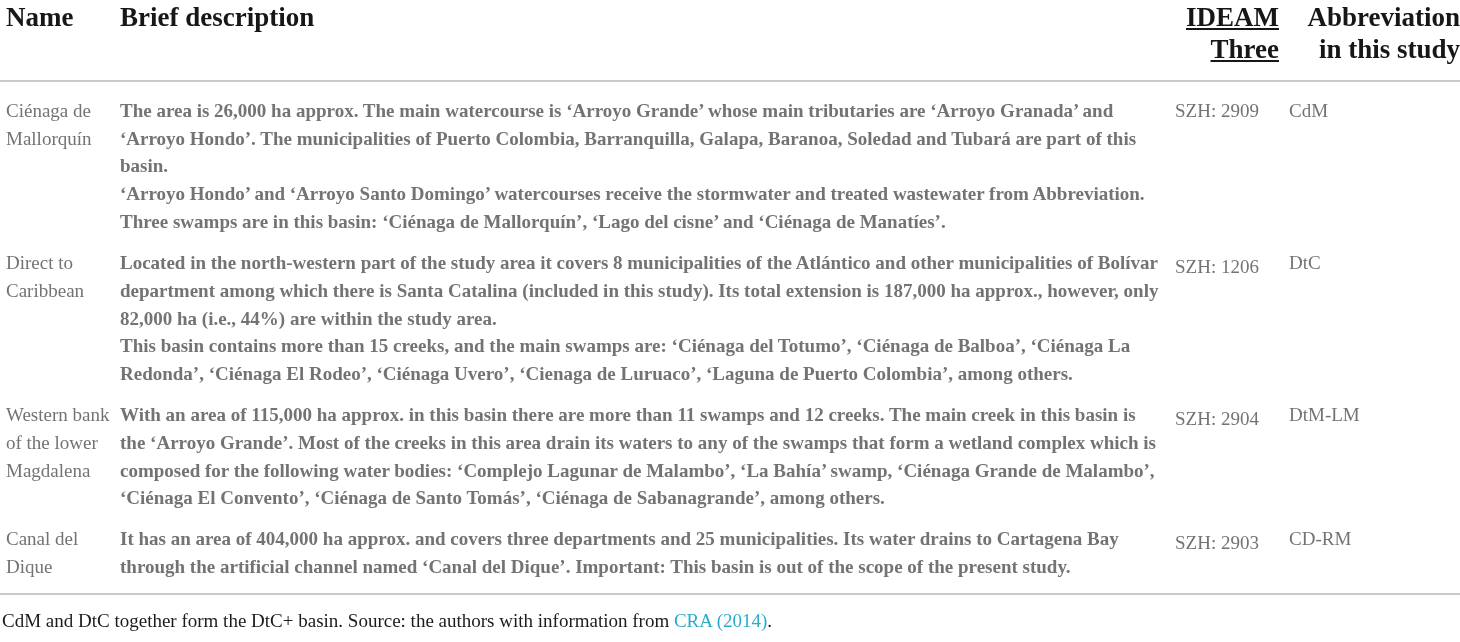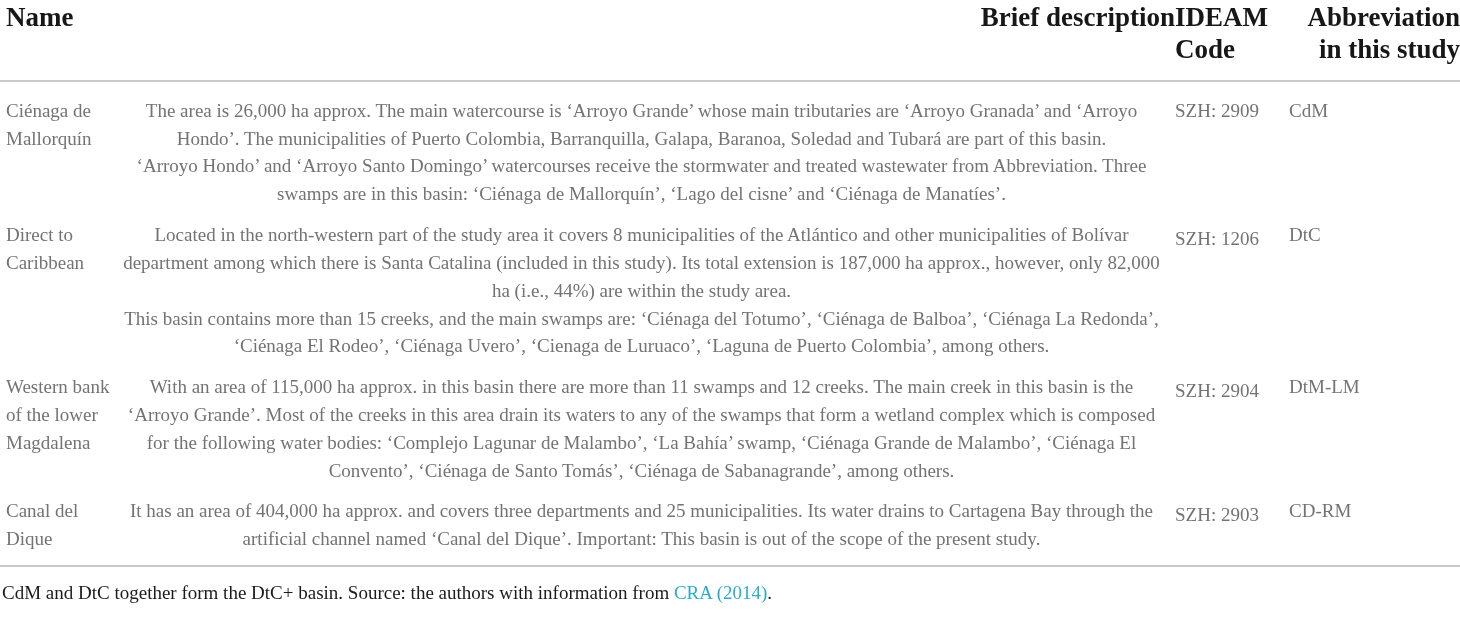--- a/index.html
+++ b/index.html
@@ -41,25 +41,26 @@
     line-height: 1.18;
     padding: 2px 0 0 0;
     vertical-align: top;
     color: #171717;
   }
   th.h-name {
     text-align: left;
     padding-left: 6px;
   }
   th.h-desc {
+    text-align: left;
+  }
+  th.h-code {
     text-align: right;
-  }
-  th.h-code {
-    text-align: left;
     padding-right: 4px;
+    text-decoration: underline;
   }
   th.h-abbr {
     text-align: right;
     padding-left: 6px;
   }
 
   thead tr.rule-row td {
     padding: 0;
     height: 17px;
   }
@@ -78,21 +79,22 @@
     color: #737373;
     padding: 0;
   }
   tbody tr td.cell-name {
     padding: 13px 8px 0 6px;
     text-align: left;
     hyphens: none;
   }
   tbody tr td.cell-desc {
     padding: 13px 12px 0 0;
-    text-align: center;
+    text-align: left;
+    font-weight: bold;
   }
   tbody tr td.cell-code {
     padding: 17px 4px 0 0;
     text-align: left;
     white-space: nowrap;
   }
   tbody tr td.cell-abbr {
     padding: 13px 0 0 6px;
     text-align: left;
     white-space: nowrap;
@@ -133,21 +135,21 @@
     <thead>
       <tr>
         <th class="h-name">
           <span>Name</span>
         </th>
         <th class="h-desc">
           <span>Brief description</span>
         </th>
         <th class="h-code">
           <span>IDEAM</span><br>
-          <span>Code</span>
+          <span>Three</span>
         </th>
         <th class="h-abbr">
           <span>Abbreviation</span><br>
           <span>in this study</span>
         </th>
       </tr>
       <tr class="rule-row">
         <td colspan="4">
           <div class="hrule hrule-top"></div>
         </td>

